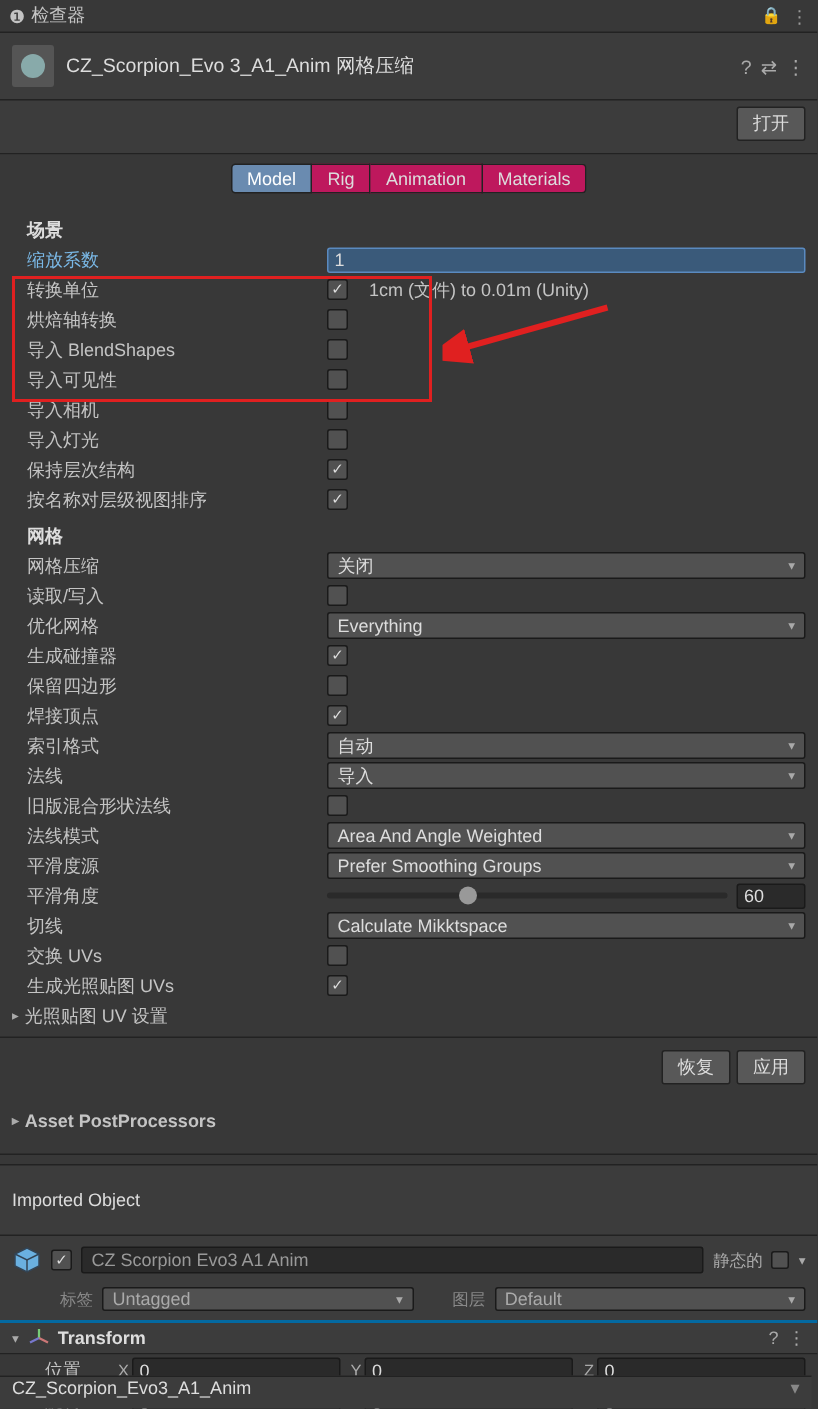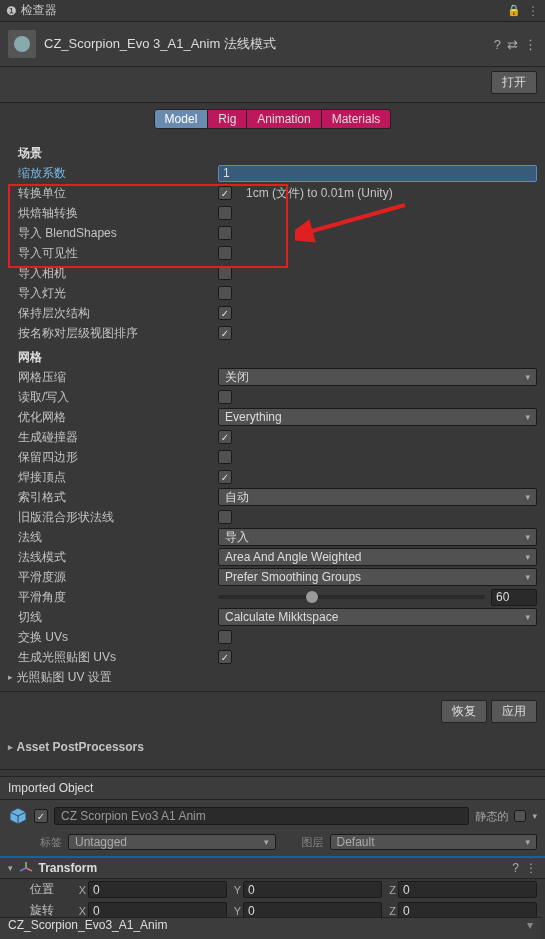--- a/index.html
+++ b/index.html
@@ -35,21 +35,21 @@
 .slider-row { display:flex; align-items:center; width:100%; gap:6px; }
 .slider-track { flex:1; height:4px; background:#2a2a2a; border-radius:2px; position:relative; }
 .slider-thumb { position:absolute; top:-4px; width:12px; height:12px; background:#999; border-radius:50%; }
 .slider-val { width:46px; }
 .foldout { display:flex; align-items:center; gap:4px; cursor:pointer; color:#c4c4c4; font-size:12px; height:20px; }
 .foldout::before { content:"▸"; font-size:9px; color:#aaa; }
 .footer-btns { display:flex; justify-content:flex-end; gap:4px; padding:8px; border-top:1px solid #222; background:#383838; }
 .highlight-box { position:absolute; border:2px solid #e02020; pointer-events:none; }
 .arrow { position:absolute; pointer-events:none; }
 .divider { height:1px; background:#222; margin:6px 0; }
-.imported-head { padding:4px 8px; color:#ddd; background:#3c3c3c; border-top:1px solid #222; border-bottom:1px solid #222; font-size:12px; }
+.imported-head { padding:16px 8px; color:#ddd; background:#3c3c3c; border-top:1px solid #222; border-bottom:1px solid #222; font-size:12px; }
 .obj-header { display:flex; align-items:center; padding:6px 8px; gap:6px; background:#3c3c3c; }
 .obj-header .cube { width:20px; height:20px; }
 .obj-header .name-field { flex:1; background:#2a2a2a; border:1px solid #1a1a1a; color:#999; padding:2px 6px; font-size:12px; border-radius:2px; height:18px; display:flex; align-items:center; }
 .tag-row { display:flex; align-items:center; padding:2px 8px 6px 40px; gap:6px; background:#3c3c3c; border-bottom:2px solid #0369a1; }
 .tag-row .lbl { color:#888; font-size:11px; }
 .tag-row .dd { width:120px; height:16px; color:#aaa; }
 .comp-header { display:flex; align-items:center; padding:3px 8px; background:#3c3c3c; border-bottom:1px solid #222; gap:6px; }
 .comp-header .tri { font-size:9px; color:#aaa; }
 .comp-header .icon { width:14px; height:14px; }
 .comp-header .title { flex:1; font-weight:bold; color:#ddd; font-size:12px; }
@@ -76,21 +76,21 @@
     <span>⋮</span>
   </div>
 </div>
 
 <div class="asset-header">
   <div class="thumb">
     <svg viewBox="0 0 20 20">
         <circle cx="10" cy="10" r="8" fill="#8aa"></circle>
       </svg>
   </div>
-  <div class="name">CZ_Scorpion_Evo 3_A1_Anim 法线模式</div>
+  <div class="name">CZ_Scorpion_Evo 3_A1_Anim 网格压缩</div>
   <div class="icons">
     <span>?</span>
     <span>⇄</span>
     <span>⋮</span>
   </div>
 </div>
 <div class="open-row">
   <button class="btn">打开</button>
 </div>
 
@@ -203,31 +203,31 @@
   </div>
   <div class="row">
     <div class="label">索引格式</div>
     <div class="ctrl">
         <div class="dd">
           <span>自动</span>
         </div>
       </div>
   </div>
   <div class="row">
+    <div class="label">法线</div>
+    <div class="ctrl">
+        <div class="dd">
+          <span>导入</span>
+        </div>
+      </div>
+  </div>
+  <div class="row">
     <div class="label">旧版混合形状法线</div>
     <div class="ctrl">
         <span class="chk"></span>
-      </div>
-  </div>
-  <div class="row">
-    <div class="label">法线</div>
-    <div class="ctrl">
-        <div class="dd">
-          <span>导入</span>
-        </div>
       </div>
   </div>
   <div class="row">
     <div class="label">法线模式</div>
     <div class="ctrl">
         <div class="dd">
           <span>Area And Angle Weighted</span>
         </div>
       </div>
   </div>

